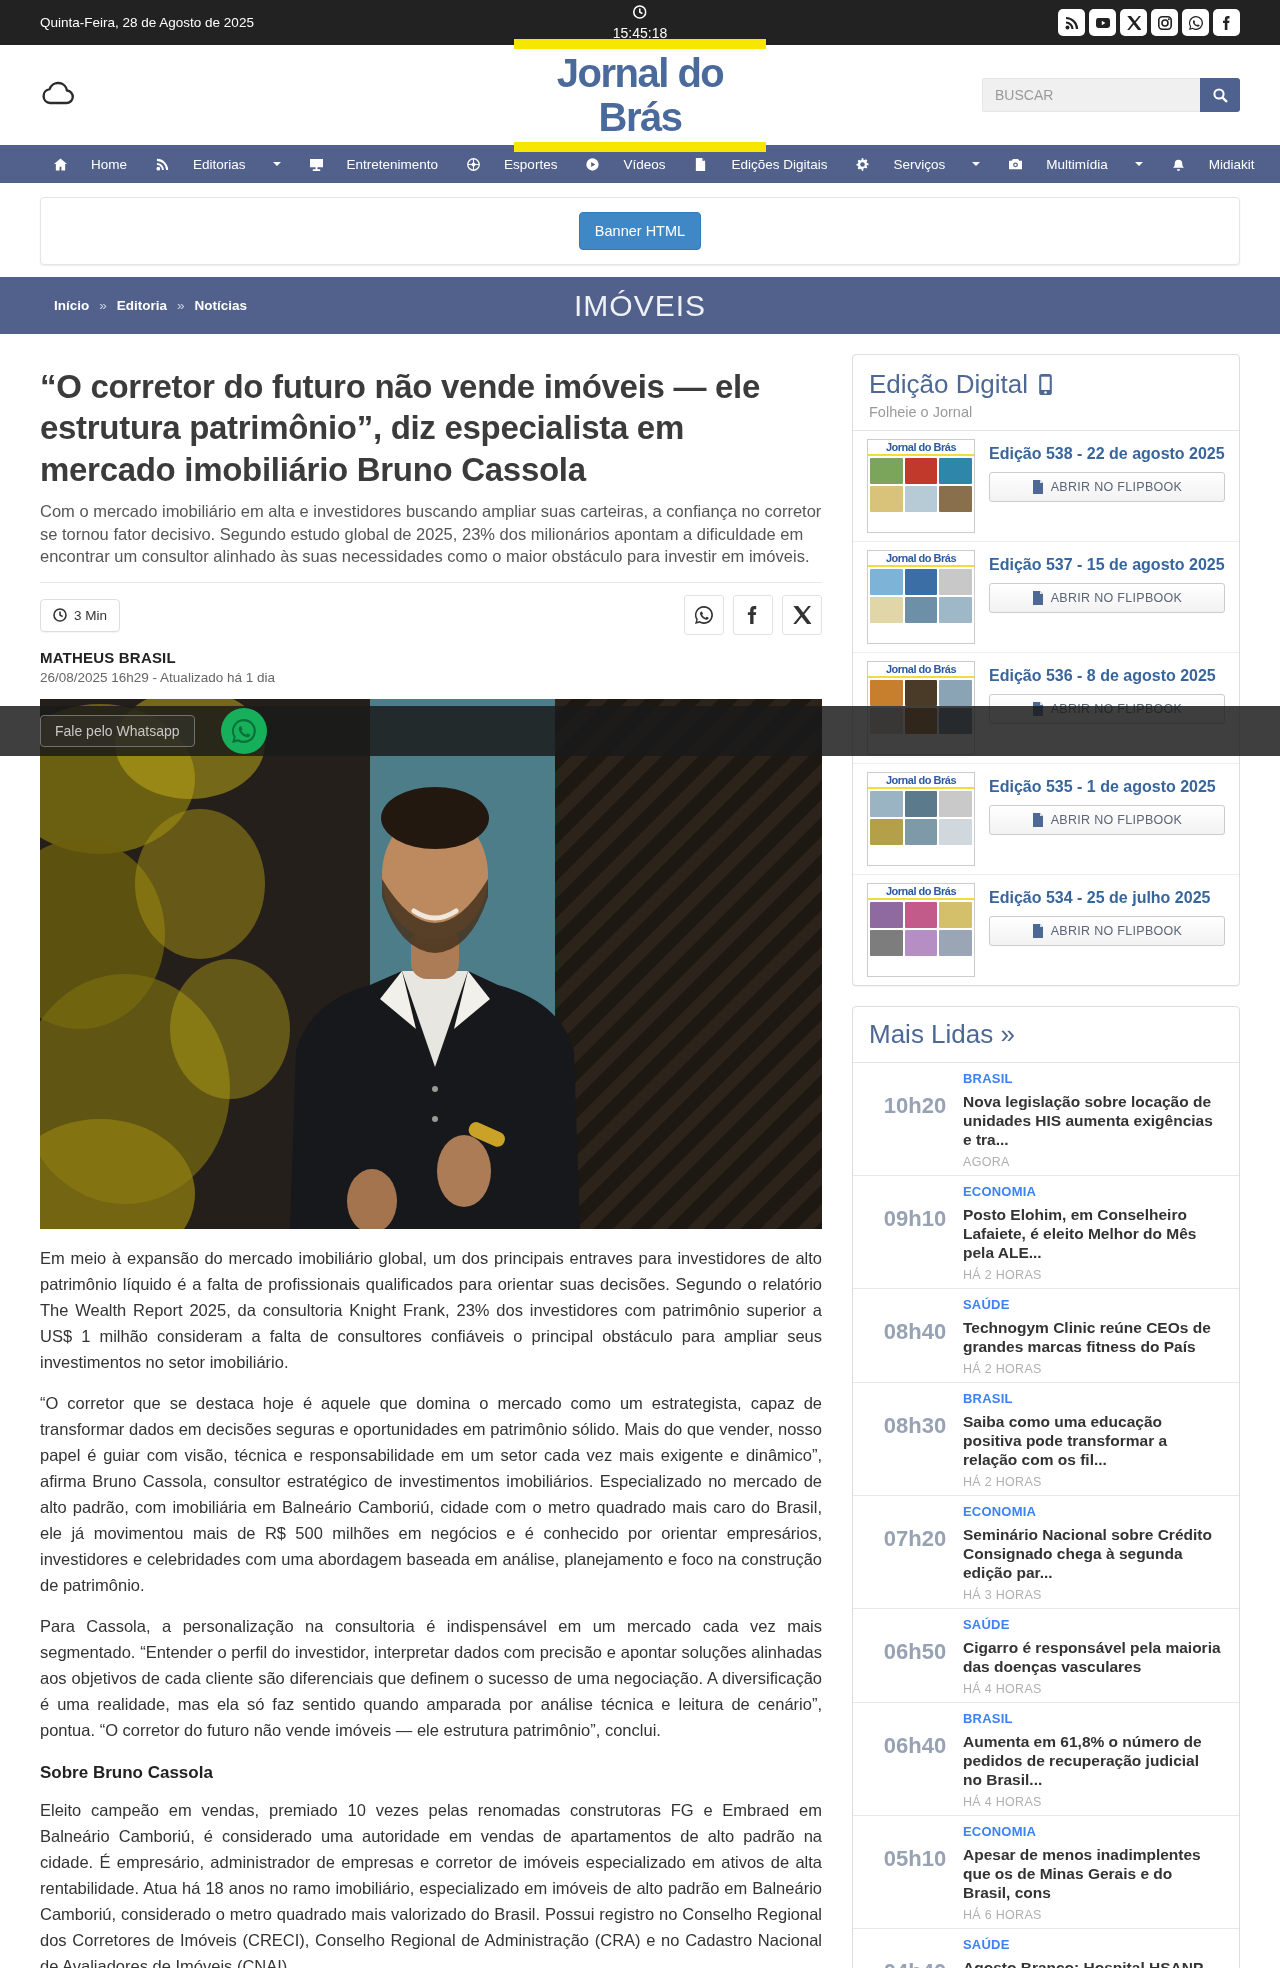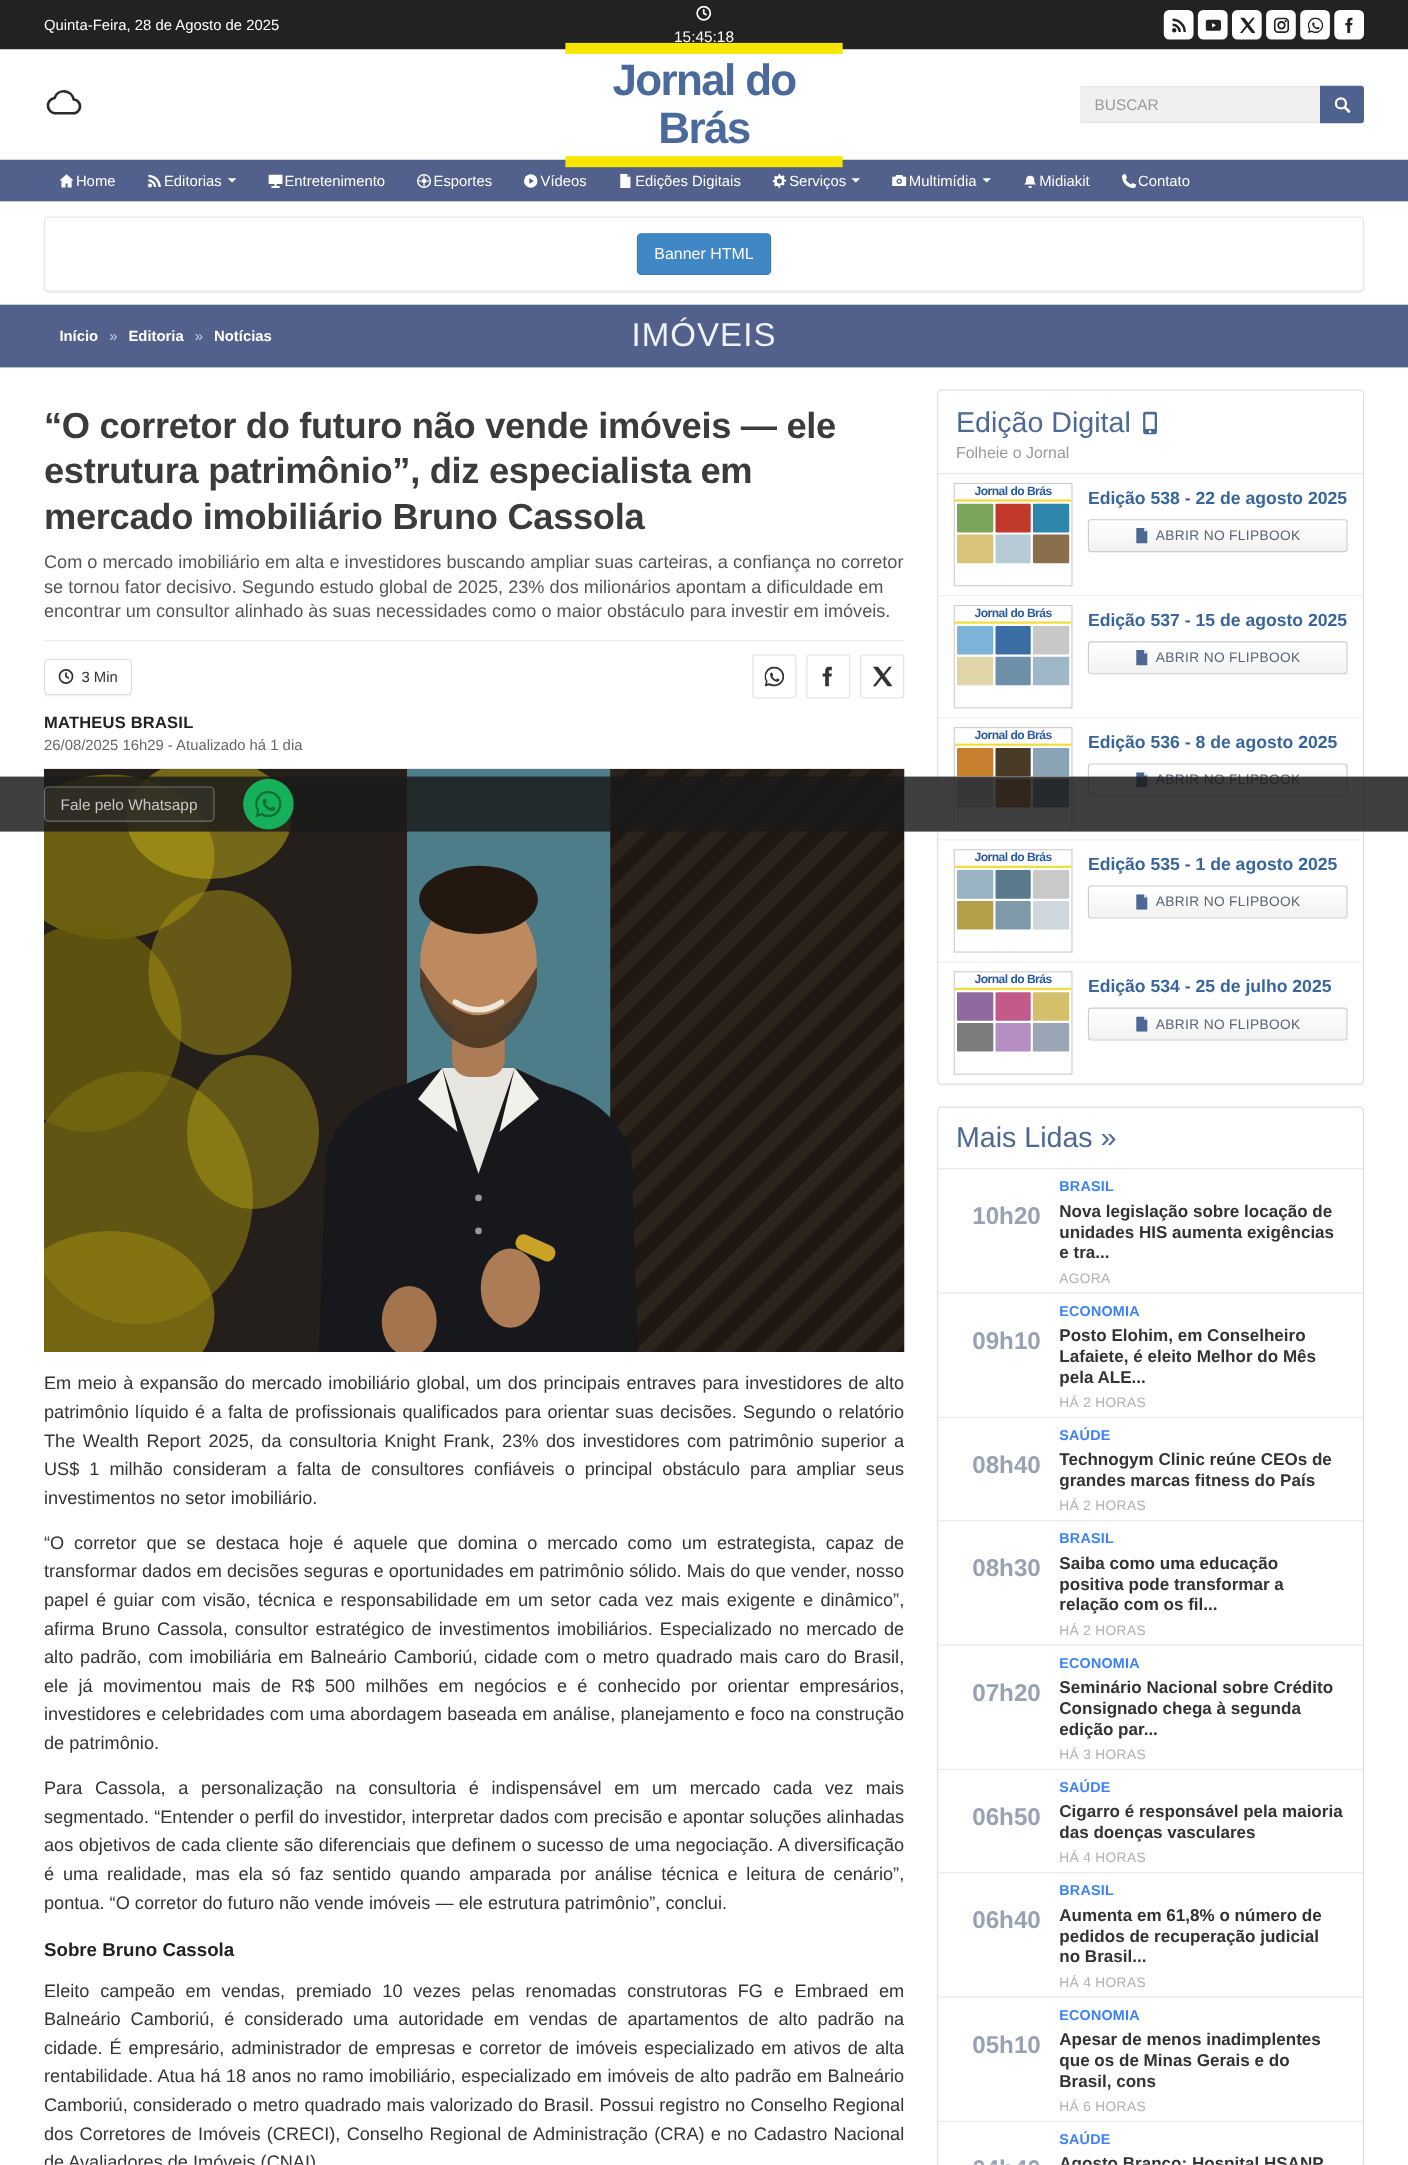--- a/index.html
+++ b/index.html
@@ -20,21 +20,21 @@
   .logo { position: absolute; left: 50%; transform: translateX(-50%); width: 252px; text-align: center; cursor: pointer; }
   .logo-bar { height: 10px; background: #f7e600; }
   .logo-text { font-size: 40px; font-weight: bold; color: #4a6a9b; letter-spacing: -1.5px; line-height: 1.1; padding: 2px 0 3px; }
   .search { margin-left: auto; display: flex; }
   .search-input { width: 218px; height: 34px; background: #f0f0f0; border: 1px solid #e6e6e6; border-right: none; padding: 0 12px; font-size: 14px; color: #333; border-radius: 2px 0 0 2px; font-family: "Liberation Sans", sans-serif; }
   .search-input::placeholder { color: #9a9a9a; }
   .search-btn { width: 40px; height: 34px; background: #4e618f; border: none; border-radius: 0 3px 3px 0; display: flex; align-items: center; justify-content: center; cursor: pointer; }
 
   
   .nav { height: 38px; background: #52618b; display: flex; align-items: center; padding: 0 54px; gap: 29px; }
-  .nav-item { display: flex; align-items: center; gap: 2px; color: #fff; font-size: 13.5px; white-space: nowrap; cursor: pointer; }
+  .nav-item { display: flex; align-items: center; gap: 24px; color: #fff; font-size: 13.5px; white-space: nowrap; cursor: pointer; }
   .nav-item svg { width: 13px; height: 13px; flex: none; }
   .caret { width: 0; height: 0; border-left: 4px solid transparent; border-right: 4px solid transparent; border-top: 4px solid #fff; margin-left: 3px; }
 
   
   .banner-card { margin: 14px 40px 0; height: 68px; background: #fff; border: 1px solid #e5e5e5; border-radius: 4px; box-shadow: 0 1px 2px rgba(0,0,0,.07); display: flex; align-items: center; justify-content: center; }
   .banner-btn { background: #3f87c5; border: 1px solid #3579b5; color: #fff; font-size: 14.5px; padding: 10px 15px; border-radius: 4px; cursor: pointer; font-family: "Liberation Sans", sans-serif; }
 
   
   .section-bar { margin-top: 12px; height: 57px; background: #52618b; display: flex; align-items: center; padding: 0 54px; position: relative; }
   .breadcrumb { display: flex; align-items: center; gap: 10px; font-size: 13.5px; color: #fff; font-weight: bold; }

